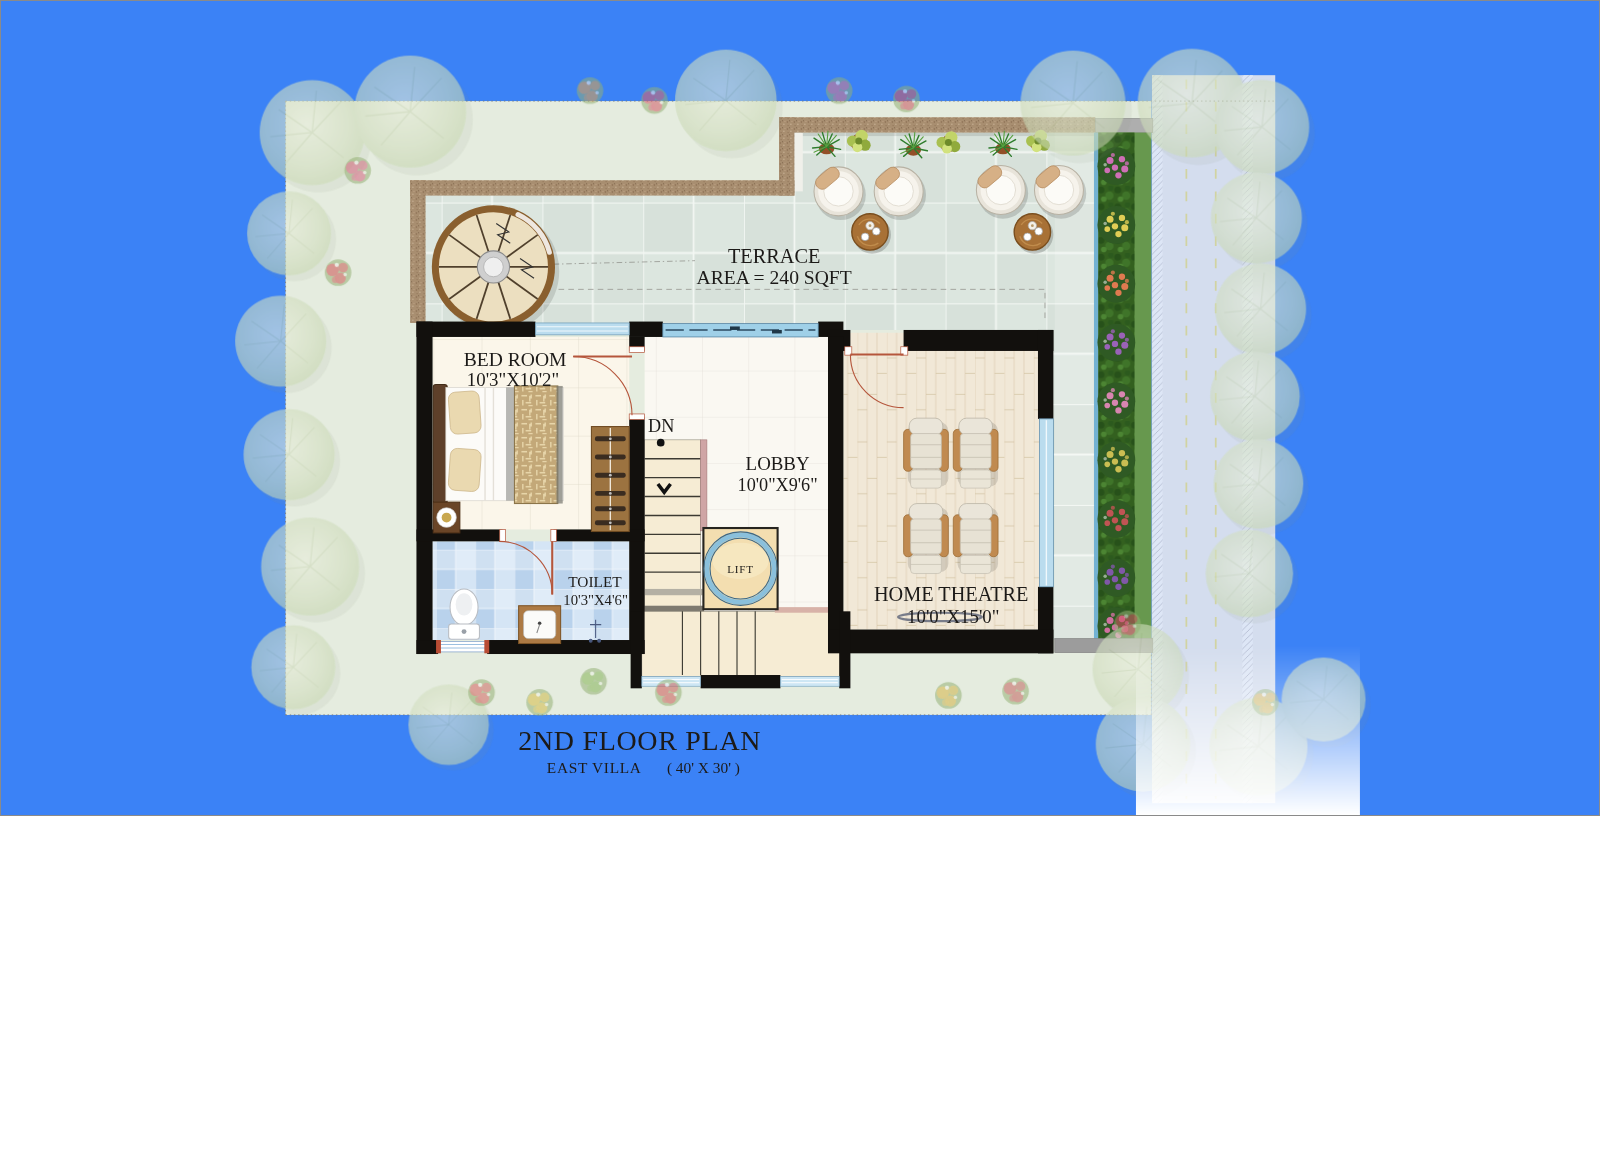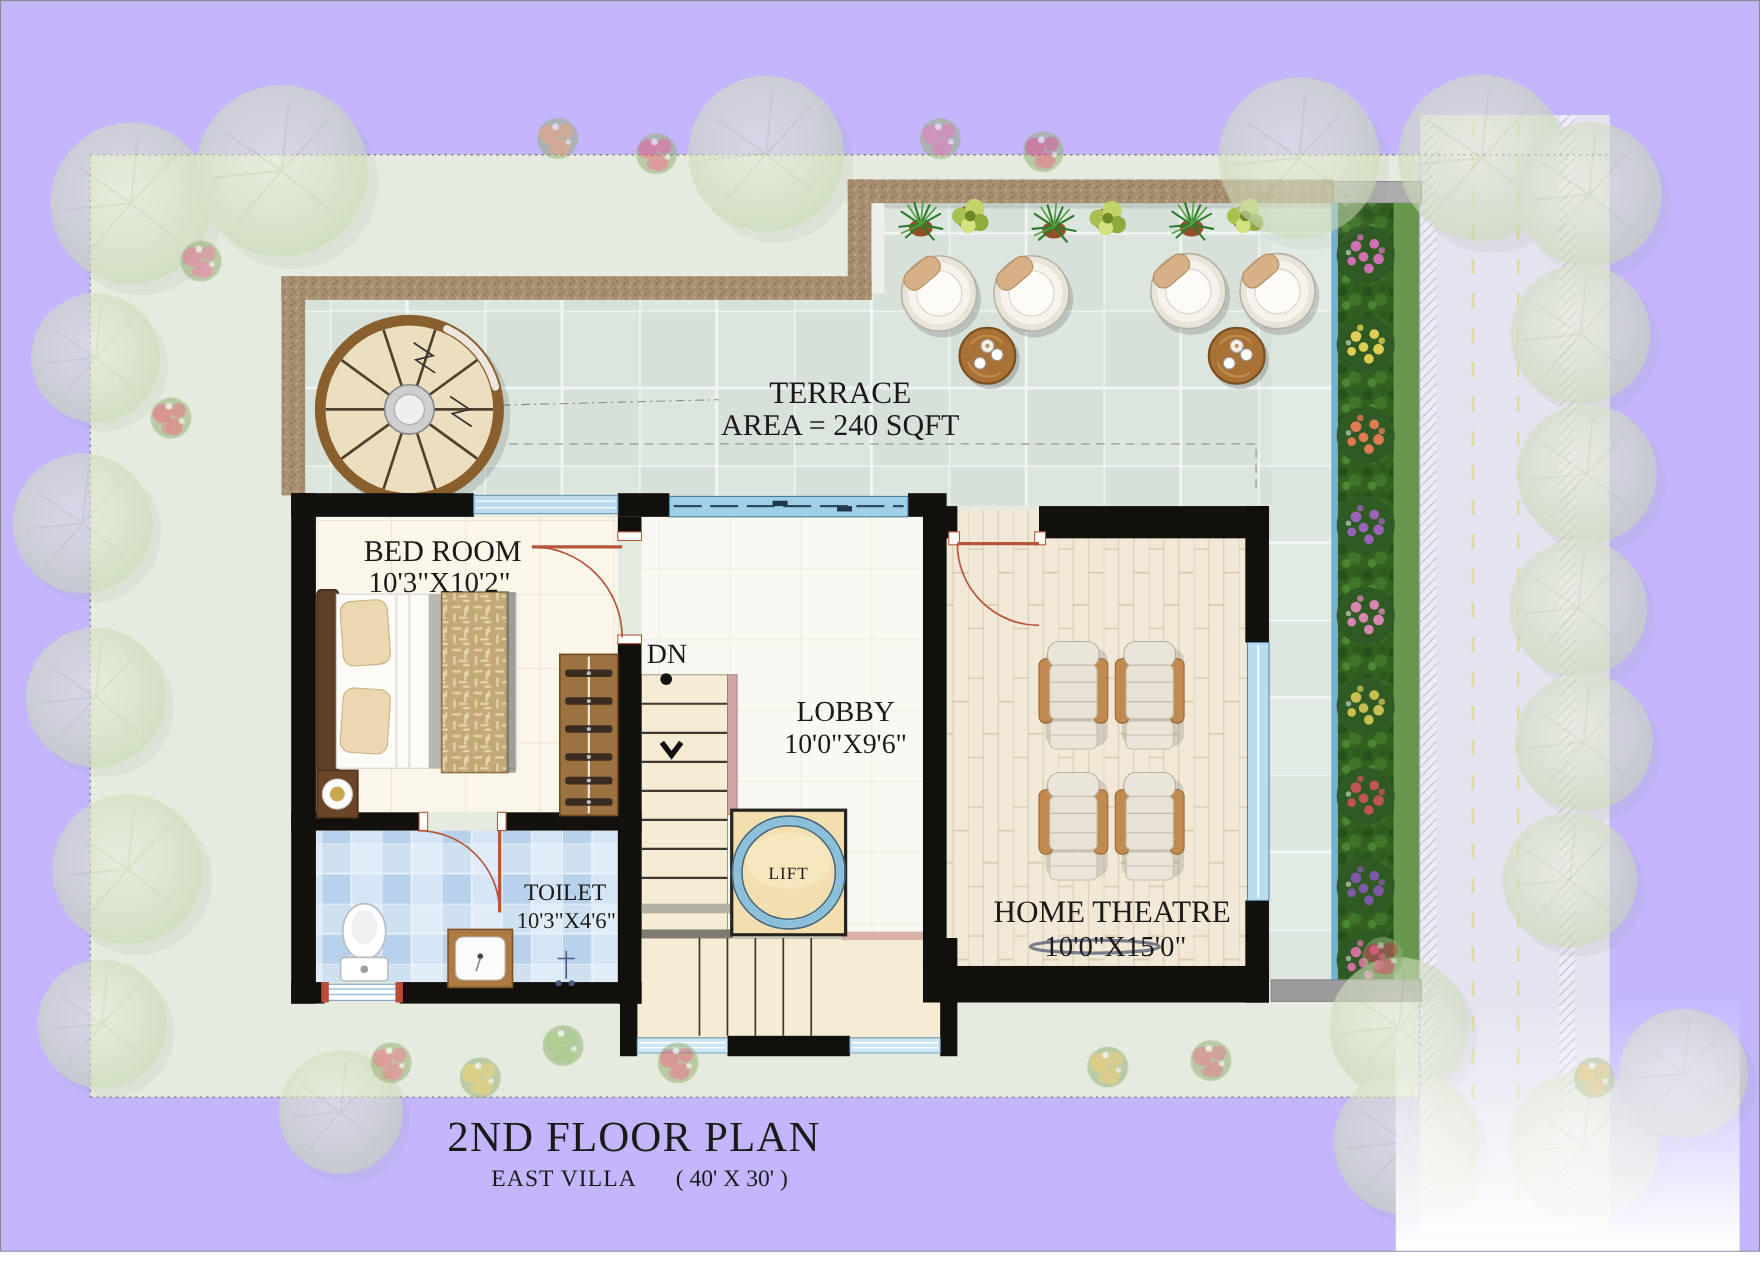--- a/index.html
+++ b/index.html
@@ -1,16 +1,16 @@
 <!DOCTYPE html>
 <html style="--ink: #1c1a18; --wall: #12100d; --door: #b5563c; --window_glass: #a9d3ea; --terrace_tile: #dce6df; --parapet: #a88e70; --lawn_site: #e5ecdf; --lawn_strip: #67984e; --wood_floor: #f1e8d7; --toilet_tile: #c5daf0; --stair_tread: #f6ecd4; --lift_marble: #f3deb0; --road: #eaeaee; --lane_dash: #e6df96; --pool_edge_blue: #5fa8d0;"><head>
 <meta charset="utf-8">
 <style>
   html,body{margin:0;padding:0;background:#fff;}
-  .stage{position:relative;width:1600px;height:1138px;background:#c4b5fd;border:1px solid #8a8a8a;box-sizing:border-box;overflow:hidden;}
+  .stage{position:relative;width:1600px;height:816px;background:#3b82f6;border:1px solid #8a8a8a;box-sizing:border-box;overflow:hidden;}
   .stage svg{position:absolute;left:0;top:0;width:100%;height:100%;}
   text{user-select:none;}
   .serif{font-family:"Liberation Serif","DejaVu Serif",serif;fill:var(--ink,#1c1a18);}
 </style>
 </head>
 <body>
 
 <div class="stage">
 <svg viewBox="0 0 1600 1163">
   <defs>

